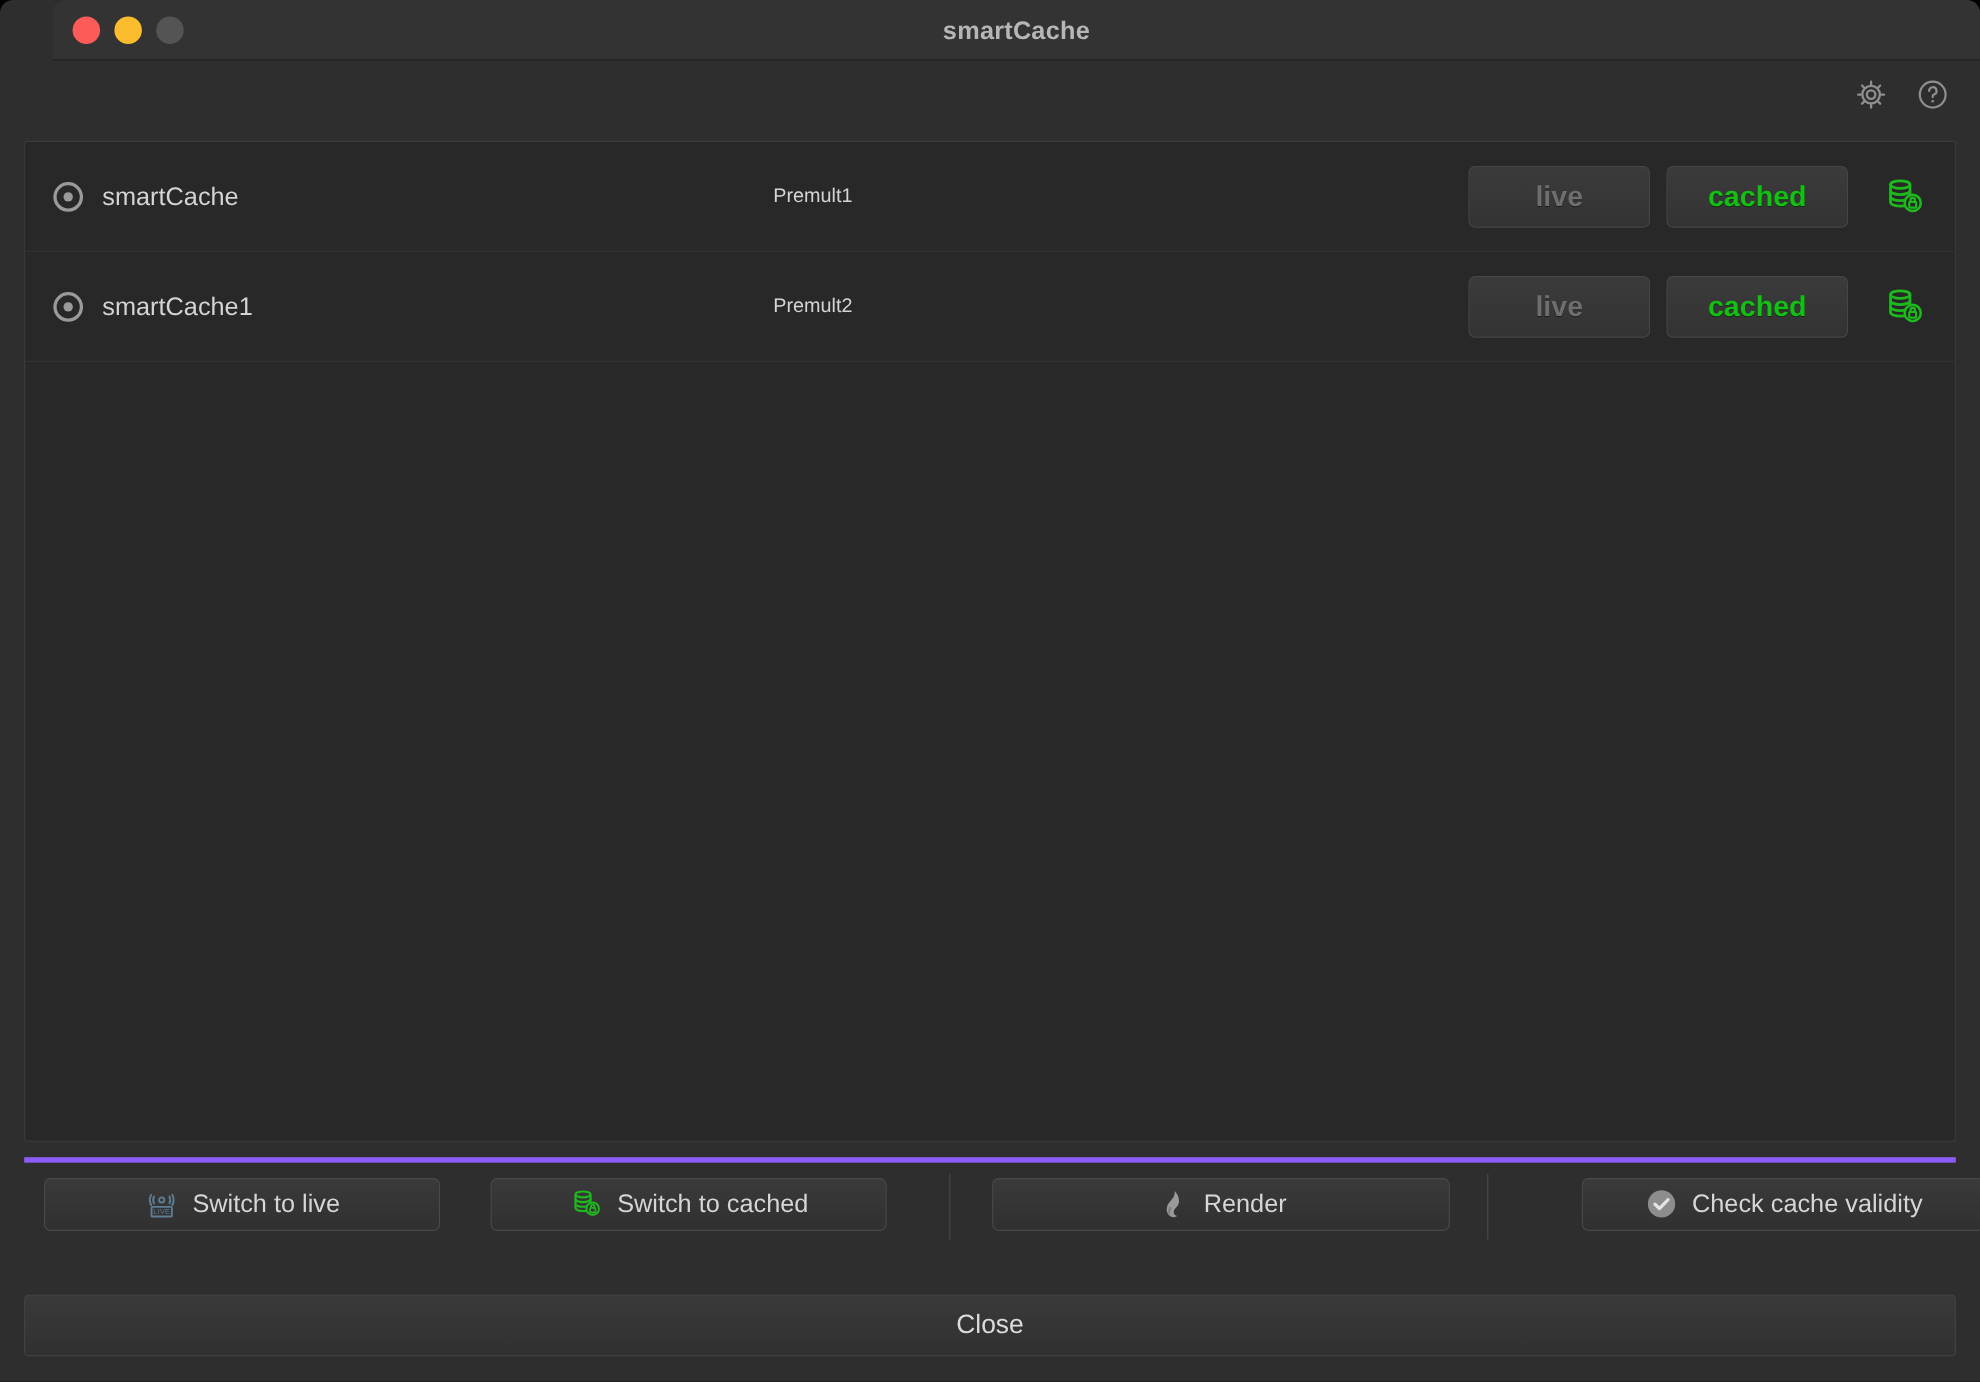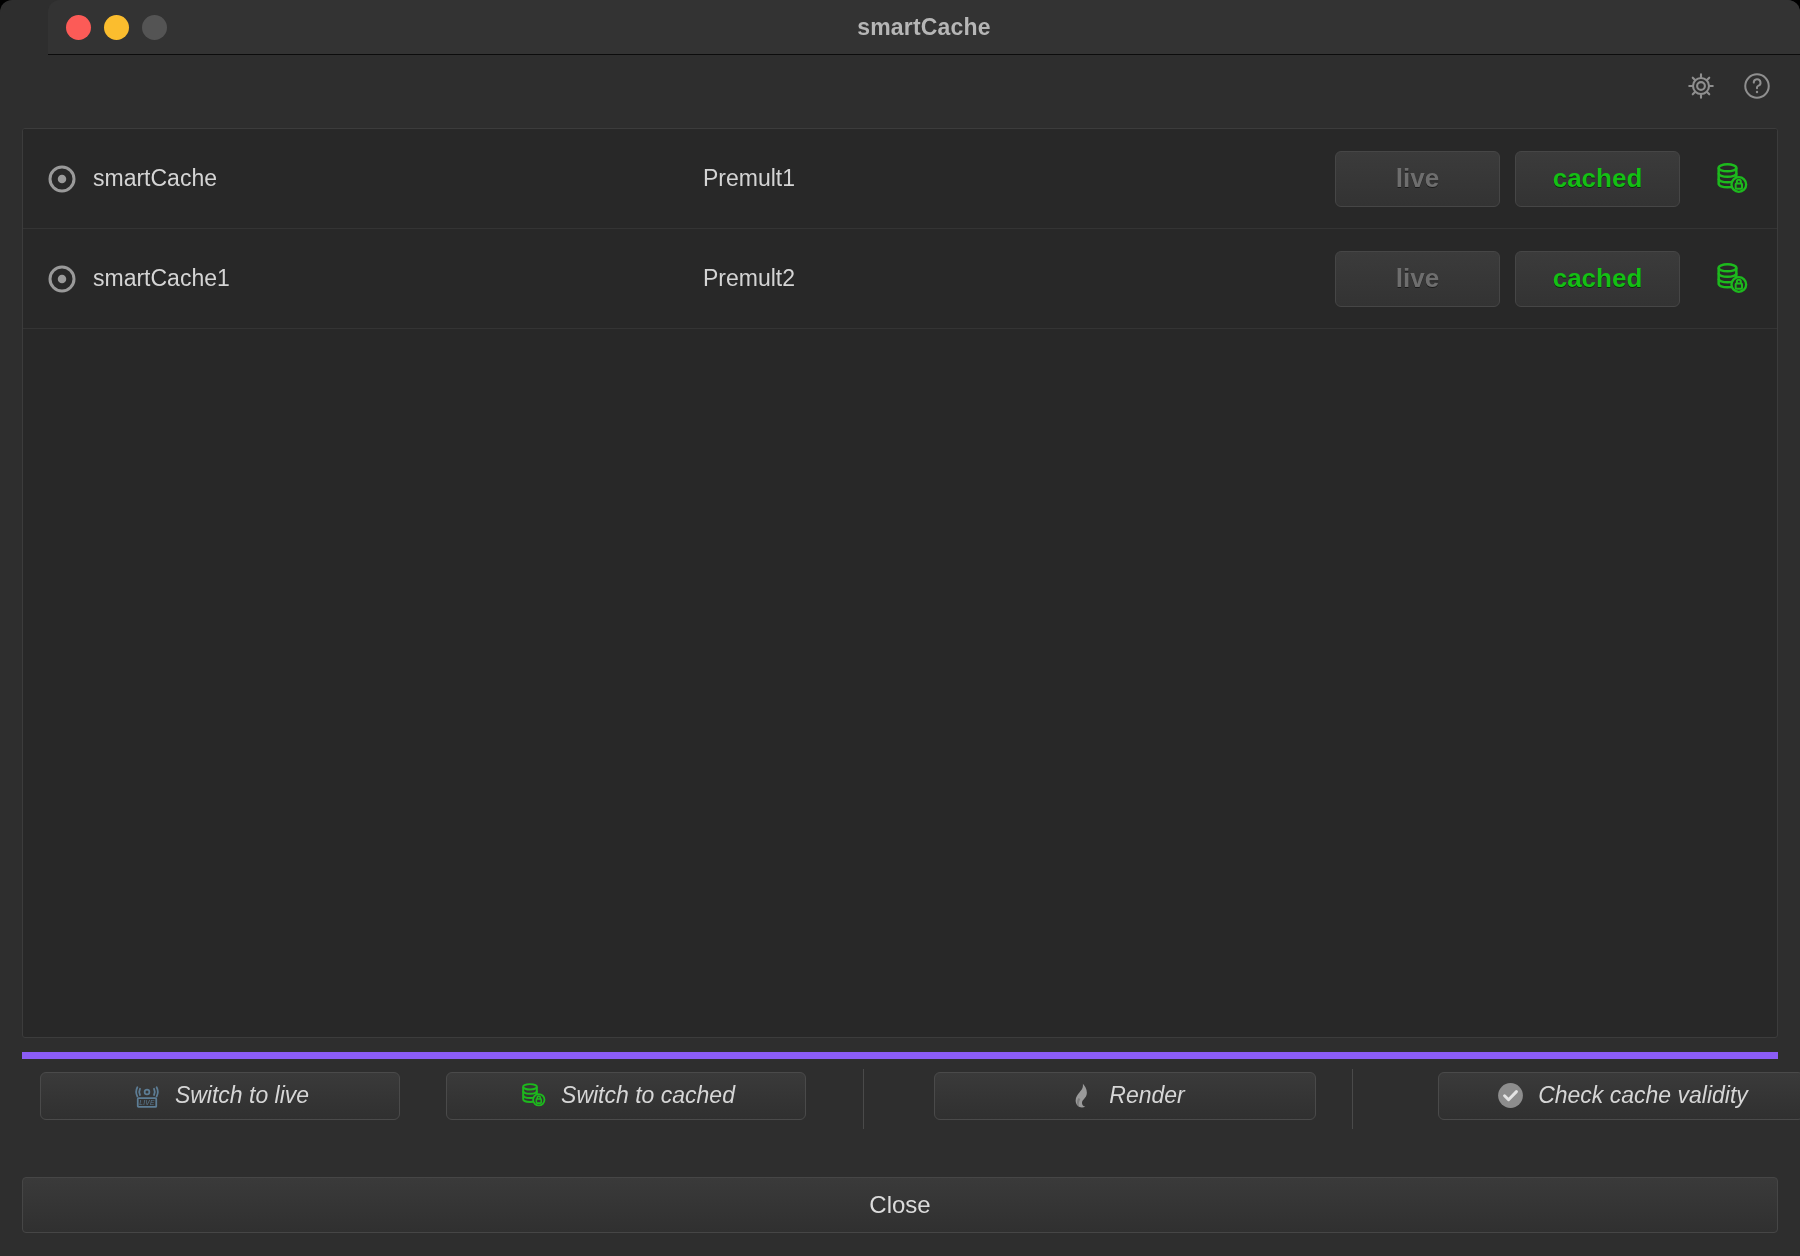--- a/index.html
+++ b/index.html
@@ -107,21 +107,21 @@
   .row-name {
     position: absolute;
     left: 70px;
     color: #d4d4d4;
     font-size: 23px;
   }
   .row-node {
     position: absolute;
     left: 680px;
     color: #d4d4d4;
-    font-size: 23px;
+    font-size: 18px;
   }
   .row-actions {
     position: absolute;
     right: 22px;
     display: flex;
     align-items: center;
     gap: 15px;
   }
   .state-btn {
     width: 165px;
@@ -149,42 +149,41 @@
   }
   .row-status-icon svg { display: block; }
 
   
   #action-bar {
     position: absolute;
     left: 22px;
     top: 1052px;
     width: 1756px;
     height: 80px;
-    border-top: 7px solid #8b5cf6;
-    display: flex;
-    align-items: center;
-    font-style: italic;
+    border-top: 5px solid #8b5cf6;
+    display: flex;
+    align-items: center;
   }
   .act-btn {
     height: 48px;
     border-radius: 6px;
     border: 1px solid #4a4a4a;
     background: linear-gradient(#3a3a3a, #303030);
     display: flex;
     align-items: center;
     justify-content: center;
     gap: 12px;
     color: #d6d6d6;
     font-size: 23px;
     cursor: pointer;
     padding: 0 14px;
   }
   #btn-switch-live   { position: absolute; left: 18px;   width: 360px; }
   #btn-switch-cached { position: absolute; left: 424px;  width: 360px; }
-  #btn-render        { position: absolute; left: 912px;  width: 382px; }
+  #btn-render        { position: absolute; left: 880px;  width: 416px; }
   #btn-check         { position: absolute; left: 1368px; width: 366px; margin-left: 48px; }
 
   .vsep {
     position: absolute;
     width: 1px;
     height: 60px;
     background: #4a4a4a;
     top: 10px;
   }
   #vsep-1 { left: 841px; }

